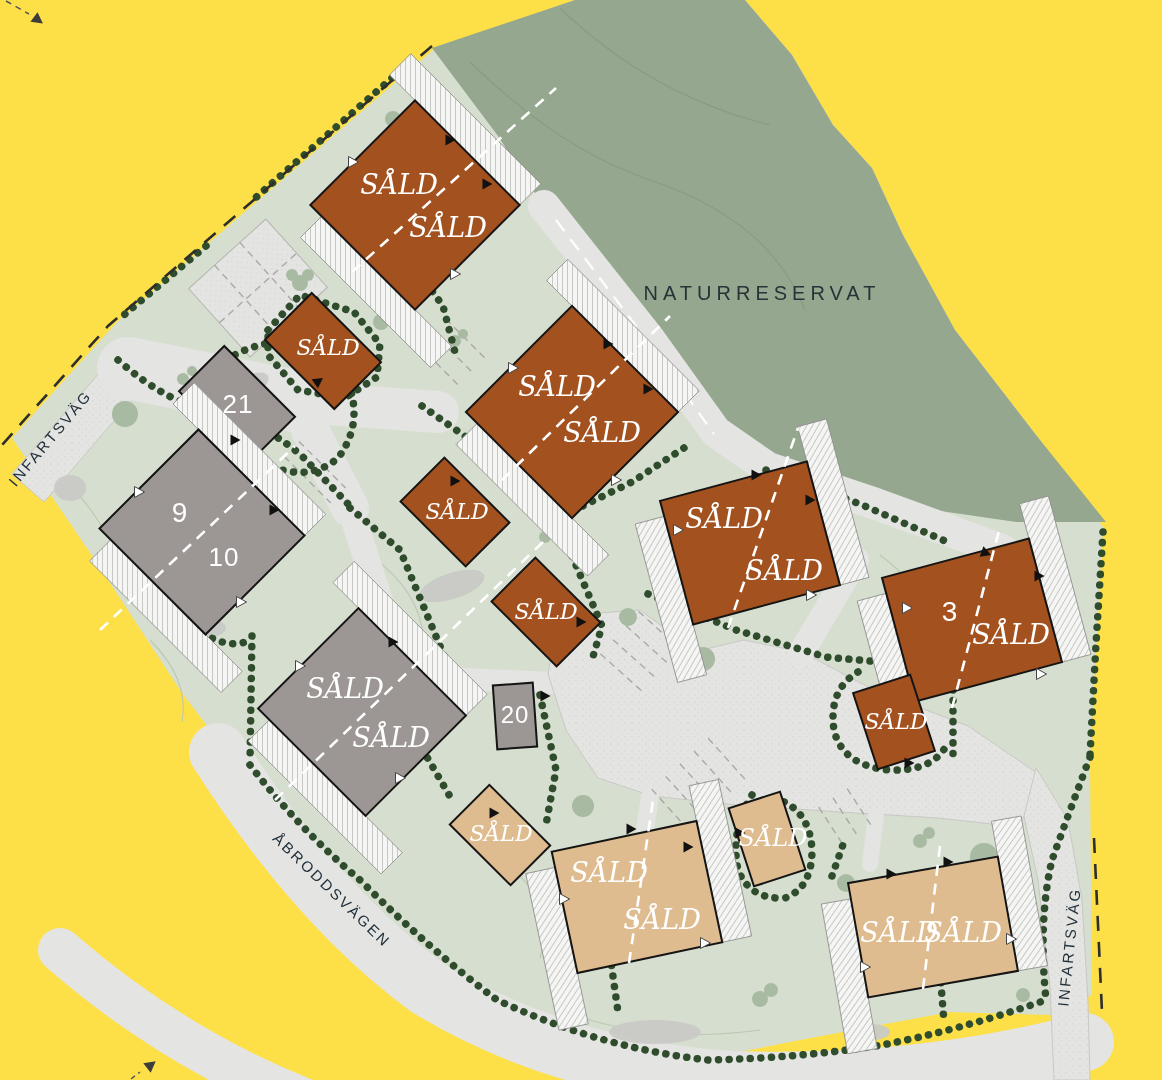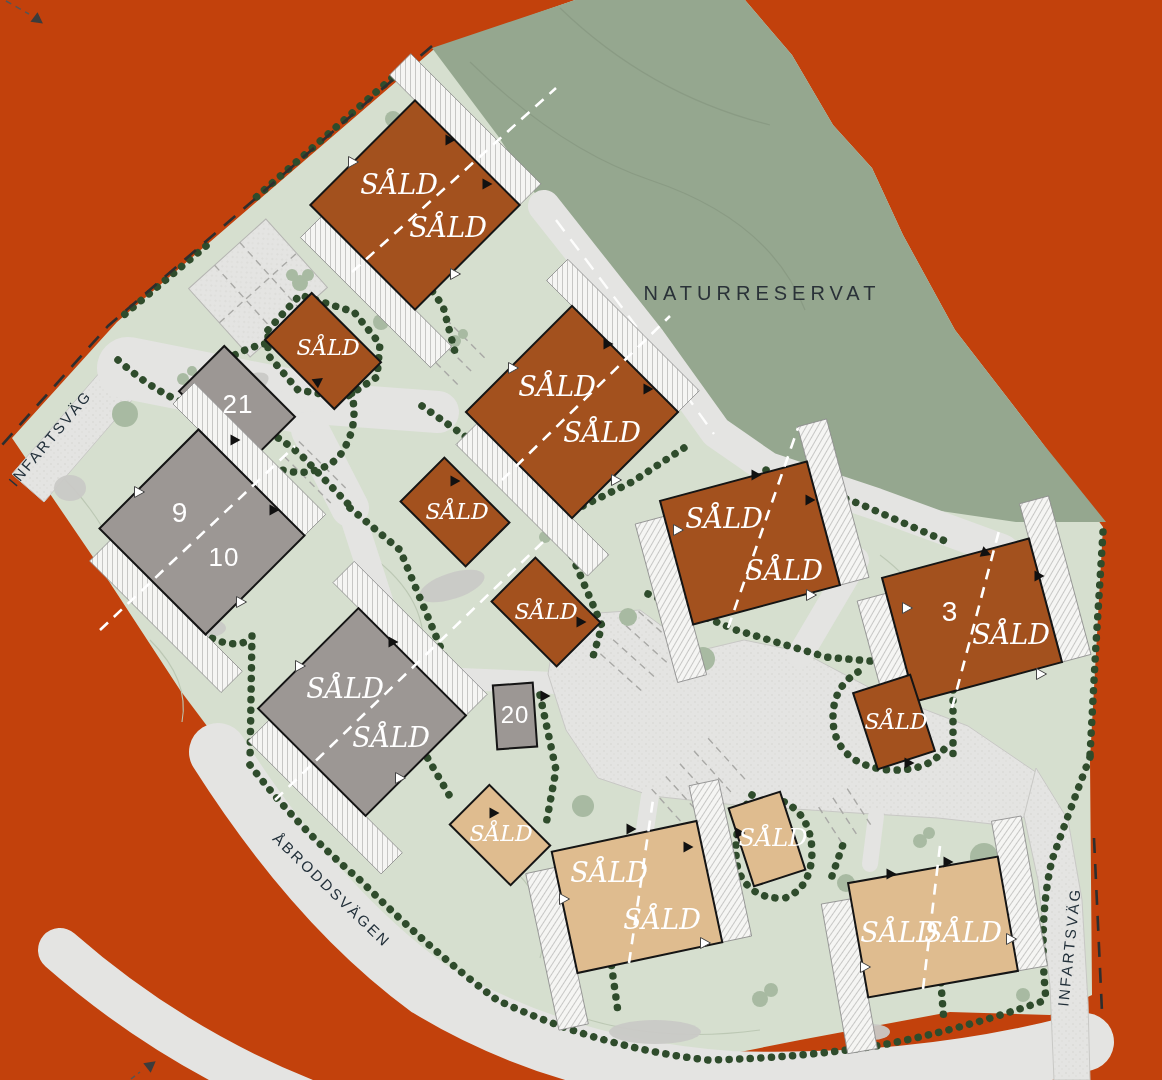--- a/index.html
+++ b/index.html
@@ -1,16 +1,16 @@
 <!DOCTYPE html>
 <html><head>
 <meta charset="utf-8">
 <style>
   html,body{margin:0;padding:0;background:#ffffff;}
-  .stage{position:relative;width:1162px;height:1080px;overflow:hidden;background:#c2410c;}
+  .stage{position:relative;width:1162px;height:1080px;overflow:hidden;background:#fde047;}
   svg{display:block}
   .hedge{fill:none;stroke-width:7.5;stroke-linecap:round;stroke-dasharray:0.1 10.5;}
   .contour-dev{fill:none;stroke:#bcc8b4;stroke-width:1.1;}
   .contour-res{fill:none;stroke:#8a9b84;stroke-width:1.2;}
   .boundary{fill:none;stroke:#2e2e2e;stroke-width:2.6;stroke-dasharray:15 11;}
   .road-stroke{fill:none;stroke:#E4E4E2;stroke-linecap:round;stroke-linejoin:round;}
   .road-poly{stroke:#c8c8c5;stroke-width:1;}
   .stall{stroke:#a9a9a6;stroke-width:1.4;stroke-dasharray:7 5;fill:none;}
   .divider{fill:none;stroke:#ffffff;stroke-width:2.6;stroke-dasharray:11 8;}
   .resline{fill:none;stroke:#ffffff;stroke-width:2.4;stroke-dasharray:14 10;opacity:.9;}

